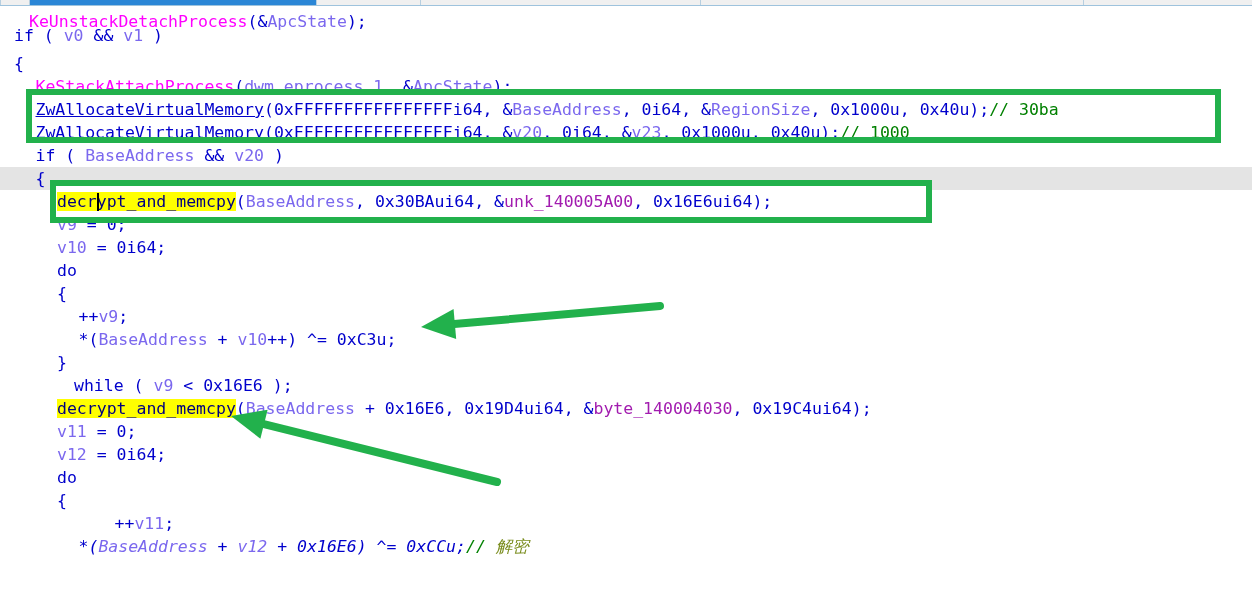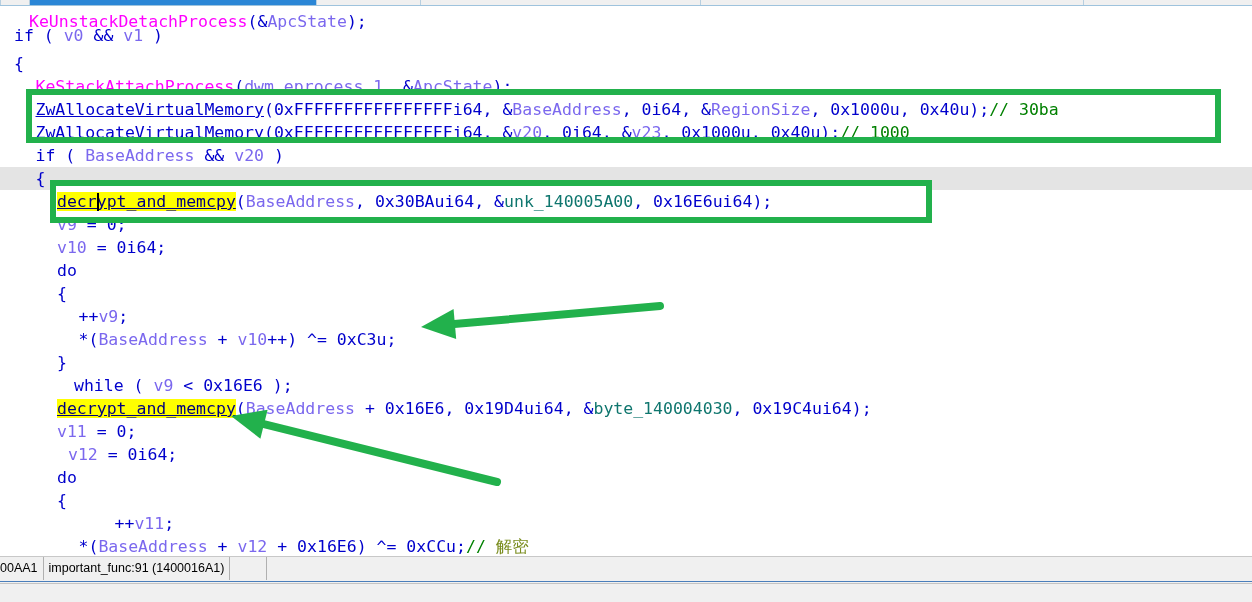--- a/index.html
+++ b/index.html
@@ -80,22 +80,22 @@
     color: #0000cc;
     letter-spacing: 0px;
   }
 
   
   .t-fn    { color: #ff00ff; }            
   .t-loc   { color: #7b68ee; }            
   .t-txt   { color: #0000cc; }            
   .t-cmt   { color: #008000; }            
   .t-cmt-cn{ color: #7a8d1e; }            
-  .t-glob  { color: #0f766e; }            
-  .t-hl    { background: #ffff00; color: #000080; text-decoration: underline; }
+  .t-glob  { color: #a21caf; }            
+  .t-hl    { background: #ffff00; color: #000080; }
 
   
   .caret {
     position: absolute;
     width: 2px;
     height: 18px;
     background: #000000;
   }
 
   
@@ -194,25 +194,25 @@
         <div class="cline" style="top: 207px; left: 57px;"><span class="t-loc">v9</span><span class="t-txt"> = 0;</span></div>
         <div class="cline" style="top: 230px; left: 57px;"><span class="t-loc">v10</span><span class="t-txt"> = 0i64;</span></div>
         <div class="cline" style="top: 253px; left: 57px;"><span class="t-txt">do</span></div>
         <div class="cline" style="top: 276px; left: 57px;"><span class="t-txt">{</span></div>
         <div class="cline" style="top: 299px; left: 78.5px;"><span class="t-txt">++</span><span class="t-loc">v9</span><span class="t-txt">;</span></div>
         <div class="cline" style="top: 322px; left: 78.5px;"><span class="t-txt">*(</span><span class="t-loc">BaseAddress</span><span class="t-txt"> + </span><span class="t-loc">v10</span><span class="t-txt">++) ^= 0xC3u;</span></div>
         <div class="cline" style="top: 345px; left: 57px;"><span class="t-txt">}</span></div>
         <div class="cline" style="top: 368px; left: 57px; margin-left: 17px;"><span class="t-txt">while ( </span><span class="t-loc">v9</span><span class="t-txt"> &lt; 0x16E6 );</span></div>
         <div class="cline" style="top: 391px; left: 57px;"><span class="t-hl">decrypt_and_memcpy</span><span class="t-txt">(</span><span class="t-loc">BaseAddress</span><span class="t-txt"> + 0x16E6, 0x19D4ui64, &amp;</span><span class="t-glob">byte_140004030</span><span class="t-txt">, 0x19C4ui64);</span></div>
         <div class="cline" style="top: 414px; left: 57px; text-align: right;"><span class="t-loc">v11</span><span class="t-txt"> = 0;</span></div>
-        <div class="cline" style="top: 437px; left: 68px;"><span class="t-loc">v12</span><span class="t-txt"> = 0i64;</span></div>
+        <div class="cline" style="top: 437px; left: 57px;"><span class="t-loc">v12</span><span class="t-txt"> = 0i64;</span></div>
         <div class="cline" style="top: 460px; left: 57px;"><span class="t-txt">do</span></div>
         <div class="cline" style="top: 483px; left: 57px;"><span class="t-txt">{</span></div>
         <div class="cline" style="top: 506px; left: 78.5px; margin-left: 36px;"><span class="t-txt">++</span><span class="t-loc">v11</span><span class="t-txt">;</span></div>
-        <div class="cline" style="top: 529px; left: 78.5px;"><span class="t-txt">*(</span><span class="t-loc">BaseAddress</span><span class="t-txt"> + </span><span class="t-loc">v12</span><span class="t-txt"> + 0x16E6) ^= 0xCCu;</span><span class="t-cmt">// </span><span class="t-cmt-cn">解密</span></div>
+        <div class="cline" style="top: 529px; left: 78.5px; font-style: italic;"><span class="t-txt">*(</span><span class="t-loc">BaseAddress</span><span class="t-txt"> + </span><span class="t-loc">v12</span><span class="t-txt"> + 0x16E6) ^= 0xCCu;</span><span class="t-cmt">// </span><span class="t-cmt-cn">解密</span></div>
       </div>
     <div class="caret" id="text-caret" style="left: 126.7px; top: 187px;"></div>
   </div>
 
   <div class="anno-layer">
     <svg id="anno-svg" width="1252" height="602" style="position:absolute;left:0;top:0;">
         <g>
           <line x1="660" y1="306" x2="445.38604533515036" y2="324.85729308770647" stroke="#22b14c" stroke-width="8" stroke-linecap="round"></line>
           <polygon points="421,327 453.5565742528885,309.08158843769456 456.1824405669737,338.96644791704557" fill="#22b14c"></polygon>
         </g>
@@ -228,24 +228,14 @@
   <div style="position: absolute; left: 32px; top: 95px; width: 1183px; height: 42px; overflow: hidden;">
         <div class="cline" style="position: absolute; left: 3.5px; top: 3px;"><span class="t-txt" style="text-decoration: underline;">ZwAllocateVirtualMemory</span><span class="t-txt">(0xFFFFFFFFFFFFFFFFi64, &amp;</span><span class="t-loc">BaseAddress</span><span class="t-txt">, 0i64, &amp;</span><span class="t-loc">RegionSize</span><span class="t-txt">, 0x1000u, 0x40u);</span><span class="t-cmt">// 30ba</span></div>
         <div class="cline" style="position: absolute; left: 3.5px; top: 26px;"><span class="t-txt" style="text-decoration: underline;">ZwAllocateVirtualMemory</span><span class="t-txt">(0xFFFFFFFFFFFFFFFFi64, &amp;</span><span class="t-loc">v20</span><span class="t-txt">, 0i64, &amp;</span><span class="t-loc">v23</span><span class="t-txt">, 0x1000u, 0x40u);</span><span class="t-cmt">// 1000</span></div>
       </div>
       <div style="position: absolute; left: 56px; top: 186px; width: 870px; height: 31px; overflow: hidden;">
         <div class="cline" style="position: absolute; left: 1px; top: 4px;"><span class="t-hl">decrypt_and_memcpy</span><span class="t-txt">(</span><span class="t-loc">BaseAddress</span><span class="t-txt">, 0x30BAui64, &amp;</span><span class="t-glob">unk_140005A00</span><span class="t-txt">, 0x16E6ui64);</span></div>
       </div>
       <div class="caret" style="left: 97px; top: 193px;"></div>
     </div>
 
-  <div class="statusbar">
-    <div class="sb-row" id="sb-row">
-        <div class="sb-cell clipped">00AA1</div>
-        <div class="sb-cell">important_func:91  (1400016A1)</div>
-        <div class="sb-cell empty"></div>
-      </div>
-    <div class="sb-rule"></div>
-    <div class="sb-rule2"></div>
-    <div class="sb-lower"></div>
-  </div>
 
 </div>
 
 </body></html>

